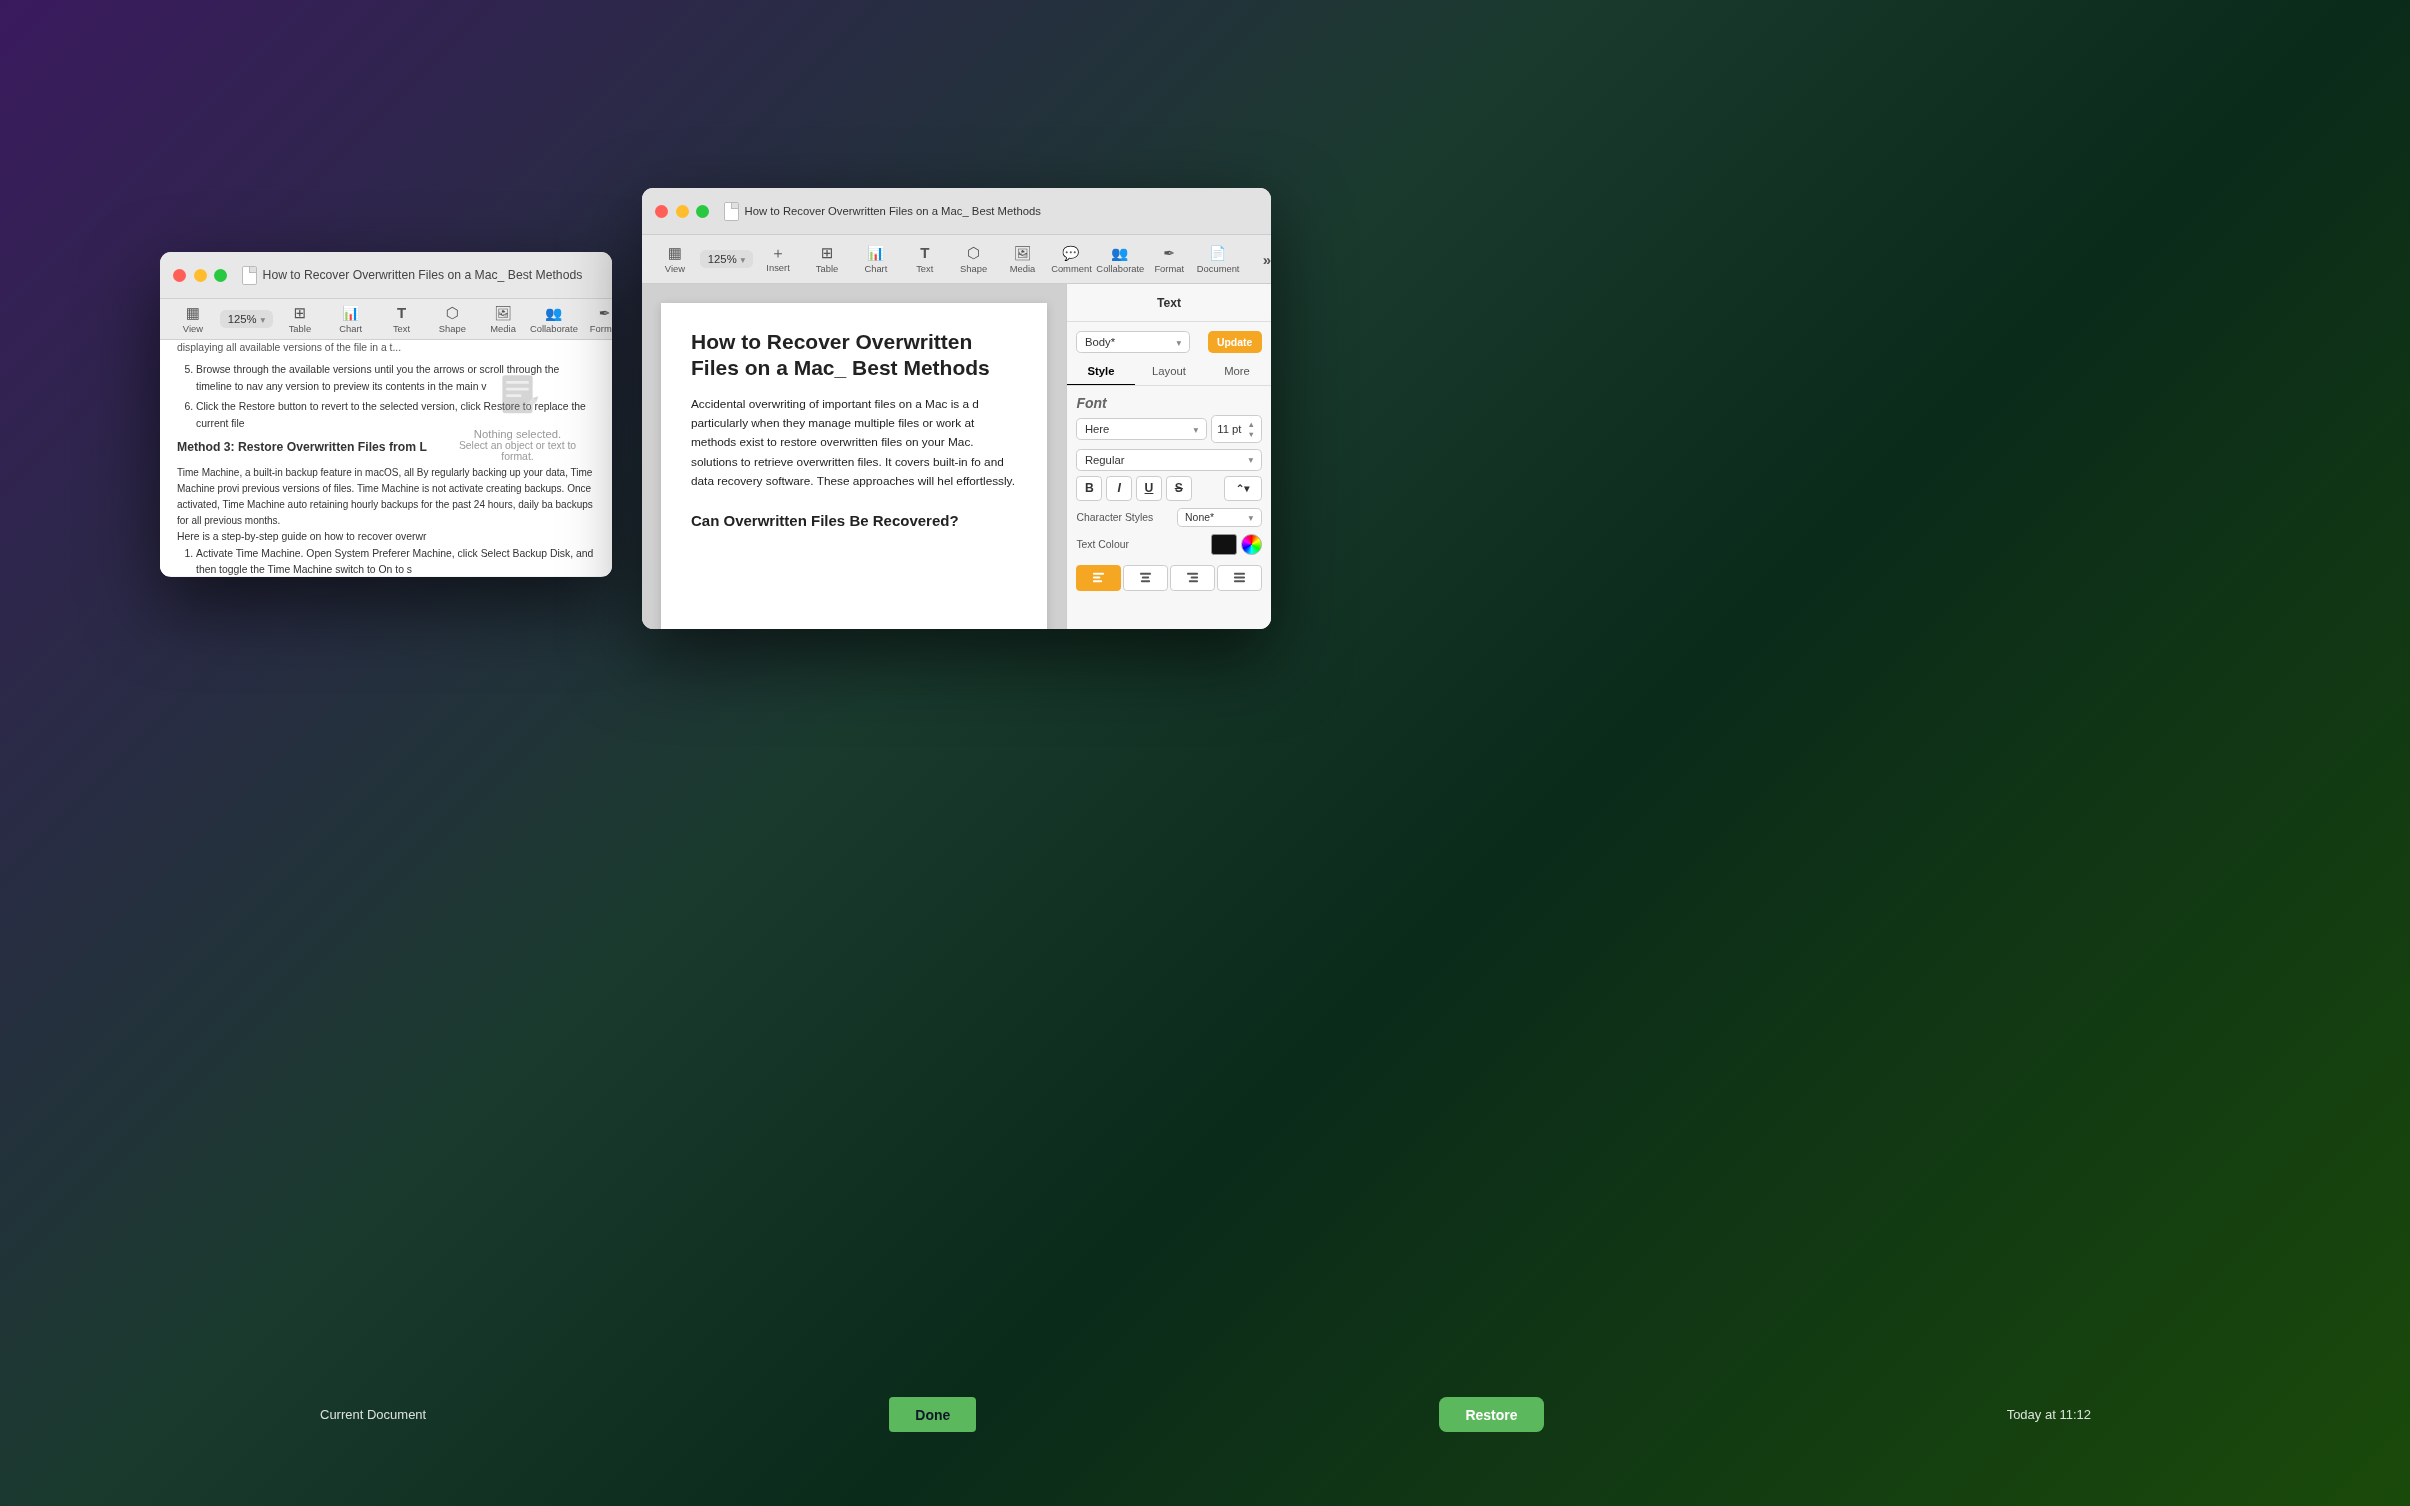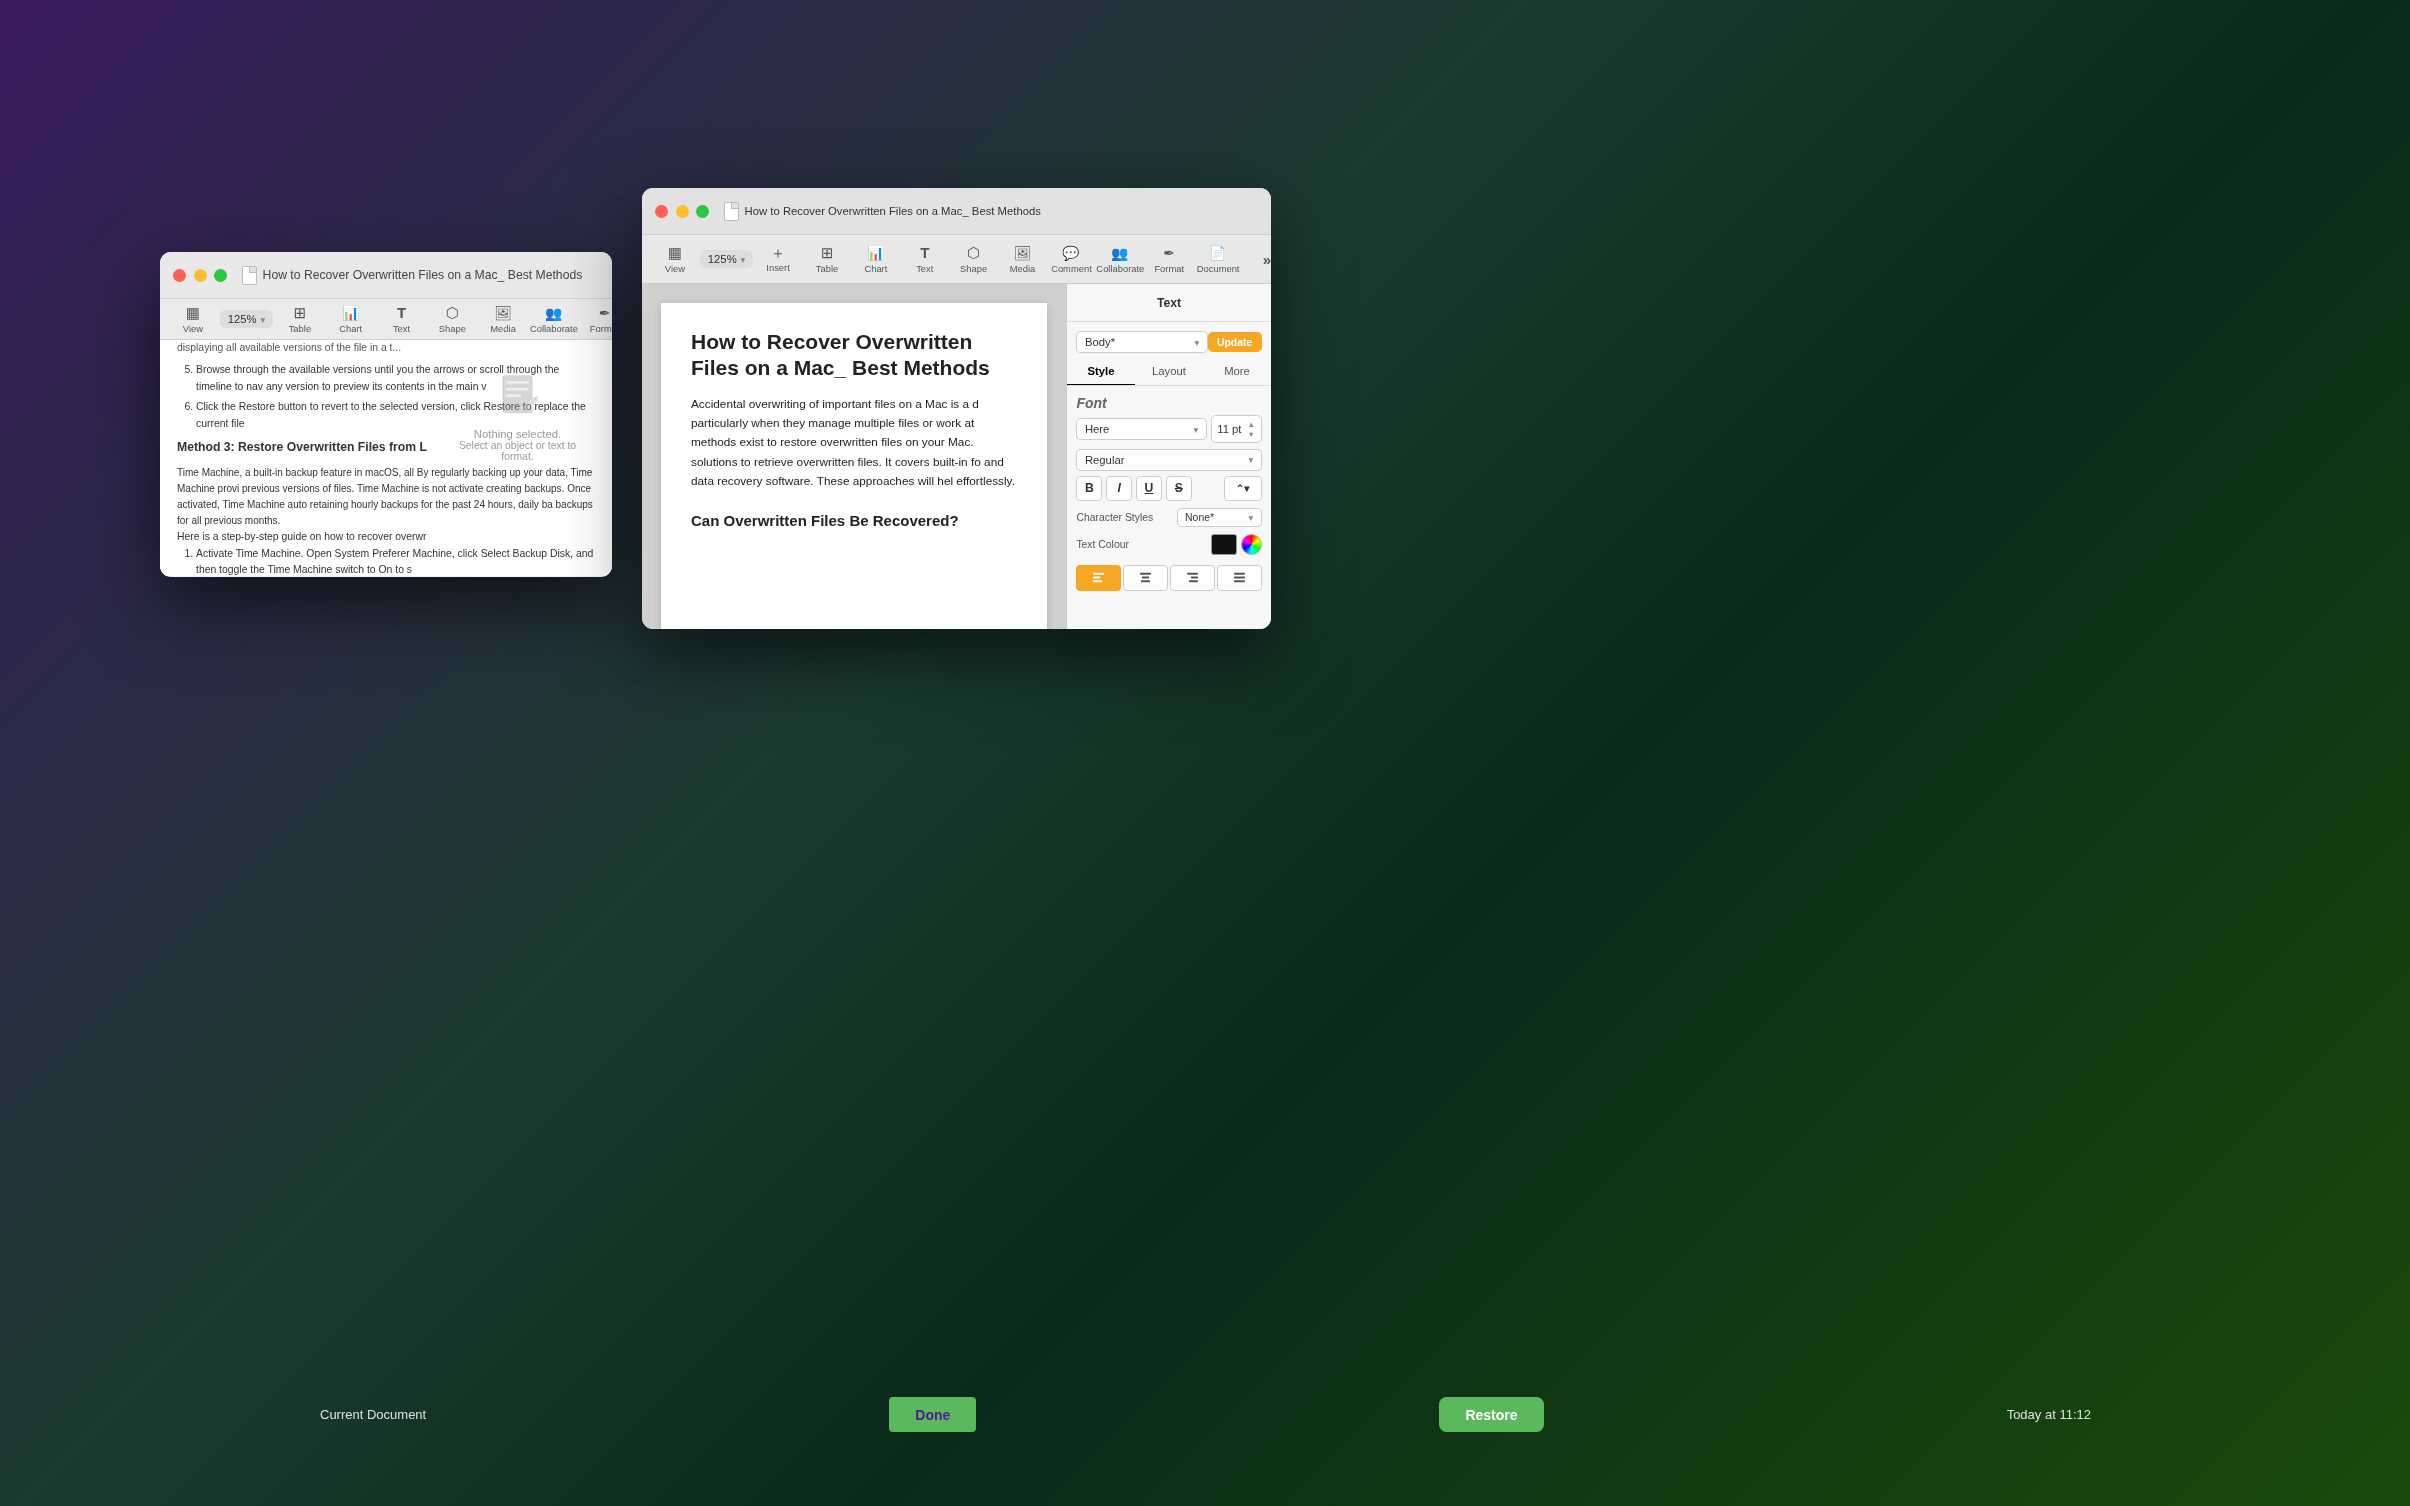--- a/index.html
+++ b/index.html
@@ -249,22 +249,21 @@
       align-items: center;
       justify-content: center;
       border-bottom: 0.9px solid #ddd;
       font-size: 12.2px;
       font-weight: 600;
       color: #333;
     }
     .panel-style-dropdown {
       margin: 9.4px 9.4px 5.6px;
       display: flex;
-      align-items: center;
-      gap: 0;
+      gap: 18px;
     }
     .dropdown-box {
       flex: 1;
       background: #fff;
       border: 0.9px solid #ccc;
       border-radius: 4.7px;
       padding: 3.8px 7.5px;
       font-size: 11.3px;
       color: #333;
       display: flex;
@@ -463,21 +462,21 @@
       justify-content: space-between;
       padding: 0 320px;
       z-index: 10;
     }
     .bottom-label {
       font-size: 13px;
       color: rgba(255,255,255,0.85);
     }
     .bottom-done-btn {
       background: #5cb85c;
-      color: #4c1d95;
+      color: #0f172a;
       border: none;
       border-radius: 4px;
       padding: 9.4px 26px;
       font-size: 14px;
       font-weight: 600;
       cursor: pointer;
     }
     .bottom-restore-btn {
       background: #5cb85c;
       color: #fff;

